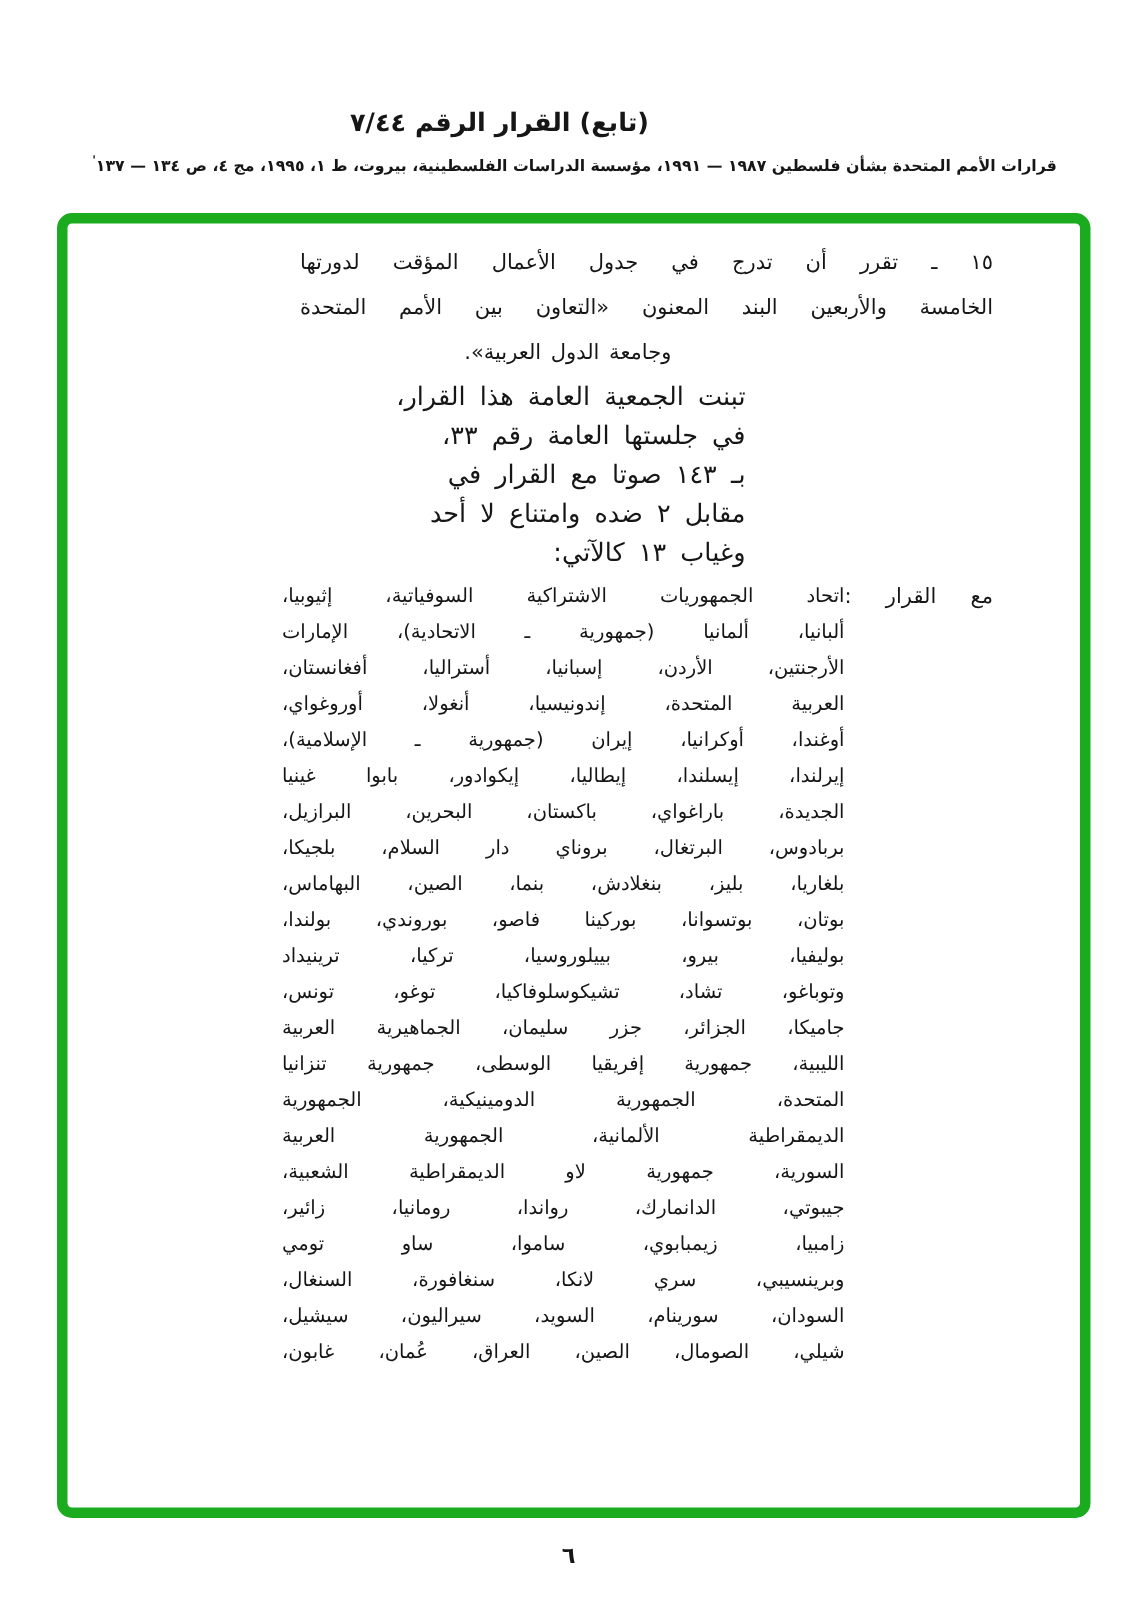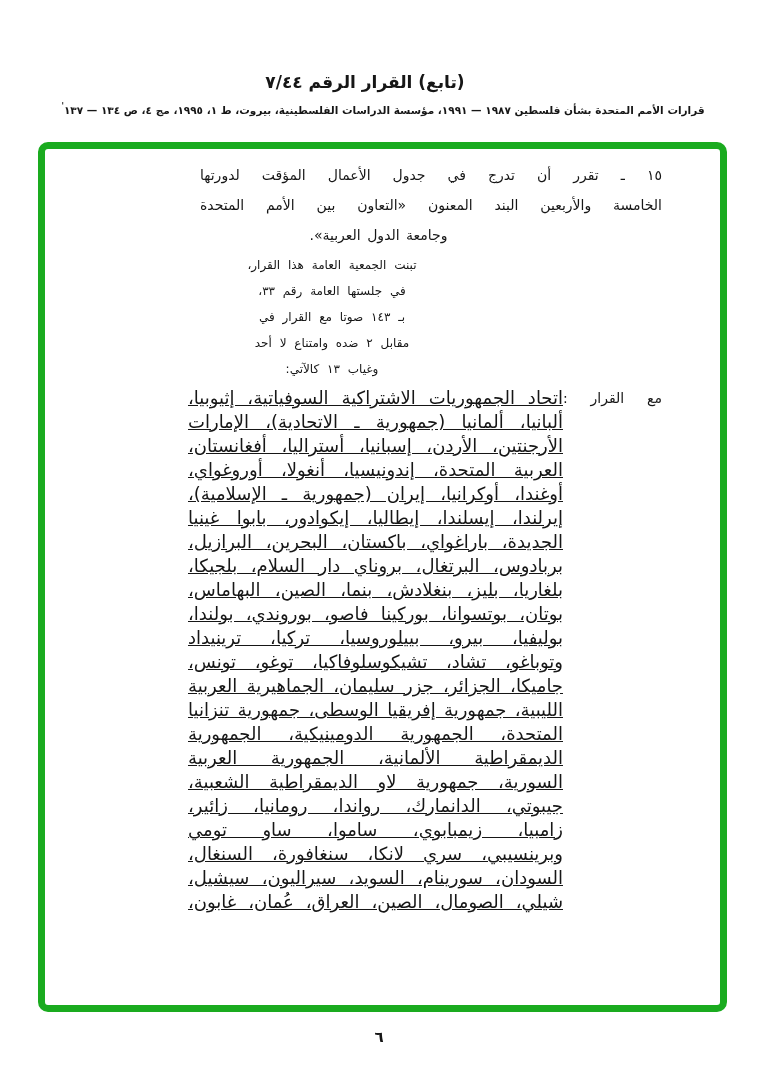--- a/index.html
+++ b/index.html
@@ -2,51 +2,51 @@
 <html lang="ar"><head>
 <meta charset="utf-8">
 <style>
   html,body{margin:0;padding:0;}
   body{
     width:758px;height:1078px;background:#ffffff;position:relative;
     font-family:"DejaVu Sans", sans-serif;color:#161616;overflow:hidden;
   }
   .title{
     position:absolute;top:72px;left:0;width:666px;text-align:center;
-    direction:rtl;font-size:17px;font-weight:bold;letter-spacing:0.2px;margin-left:32px;
+    direction:rtl;font-size:17px;font-weight:bold;letter-spacing:0.2px;
   }
   .source{
     position:absolute;top:102px;left:4px;width:758px;text-align:center;
     direction:rtl;font-size:10.5px;font-weight:bold;white-space:nowrap;
   }
   .fnmark{font-size:8px;vertical-align:5px;font-weight:bold;}
   .green-box{
     position:absolute;left:38px;top:142px;width:689px;height:870px;
     box-sizing:border-box;border:7px solid #1aab1f;border-radius:10px;
     direction:rtl;background:#ffffff;
   }
   .clause{
     width:462px;margin:11px 58px 0 0;font-size:14px;word-spacing:2px;
   }
   .clause .jline{text-align:justify;text-align-last:justify;line-height:30px;}
   .clause .lastline{text-align:center;padding-right:105px;line-height:30px;}
   .clause .kw{font-weight:normal;}
   .adoption{
-    width:330px;margin:2px 223px 0 0;text-align:center;
-    font-size:12px;line-height:26px;word-spacing:4px;
+    width:330px;margin:2px 223px 0 0;text-align:right;
+    font-size:17px;line-height:26px;word-spacing:4px;
   }
   .vote-row{display:flex;margin:4px 58px 0 0;}
   .vote-label{
     flex:0 0 99px;font-size:14px;line-height:24px;
     text-align:justify;text-align-last:justify;
   }
   .vote-lines{width:375px;}
   .vote-lines .vline{
-    font-size:18px;line-height:24px;word-spacing:1px;
-    text-align:justify;text-align-last:justify;text-decoration:underline;
+    font-size:13px;line-height:24px;word-spacing:1px;
+    text-align:justify;text-align-last:justify;
   }
   .page-num{
     position:absolute;top:1028px;left:0;width:758px;text-align:center;
     font-size:15px;font-weight:bold;
   }
 </style>
 </head>
 <body>
 
 <div class="title">(تابع) القرار الرقم ٧/٤٤</div>

